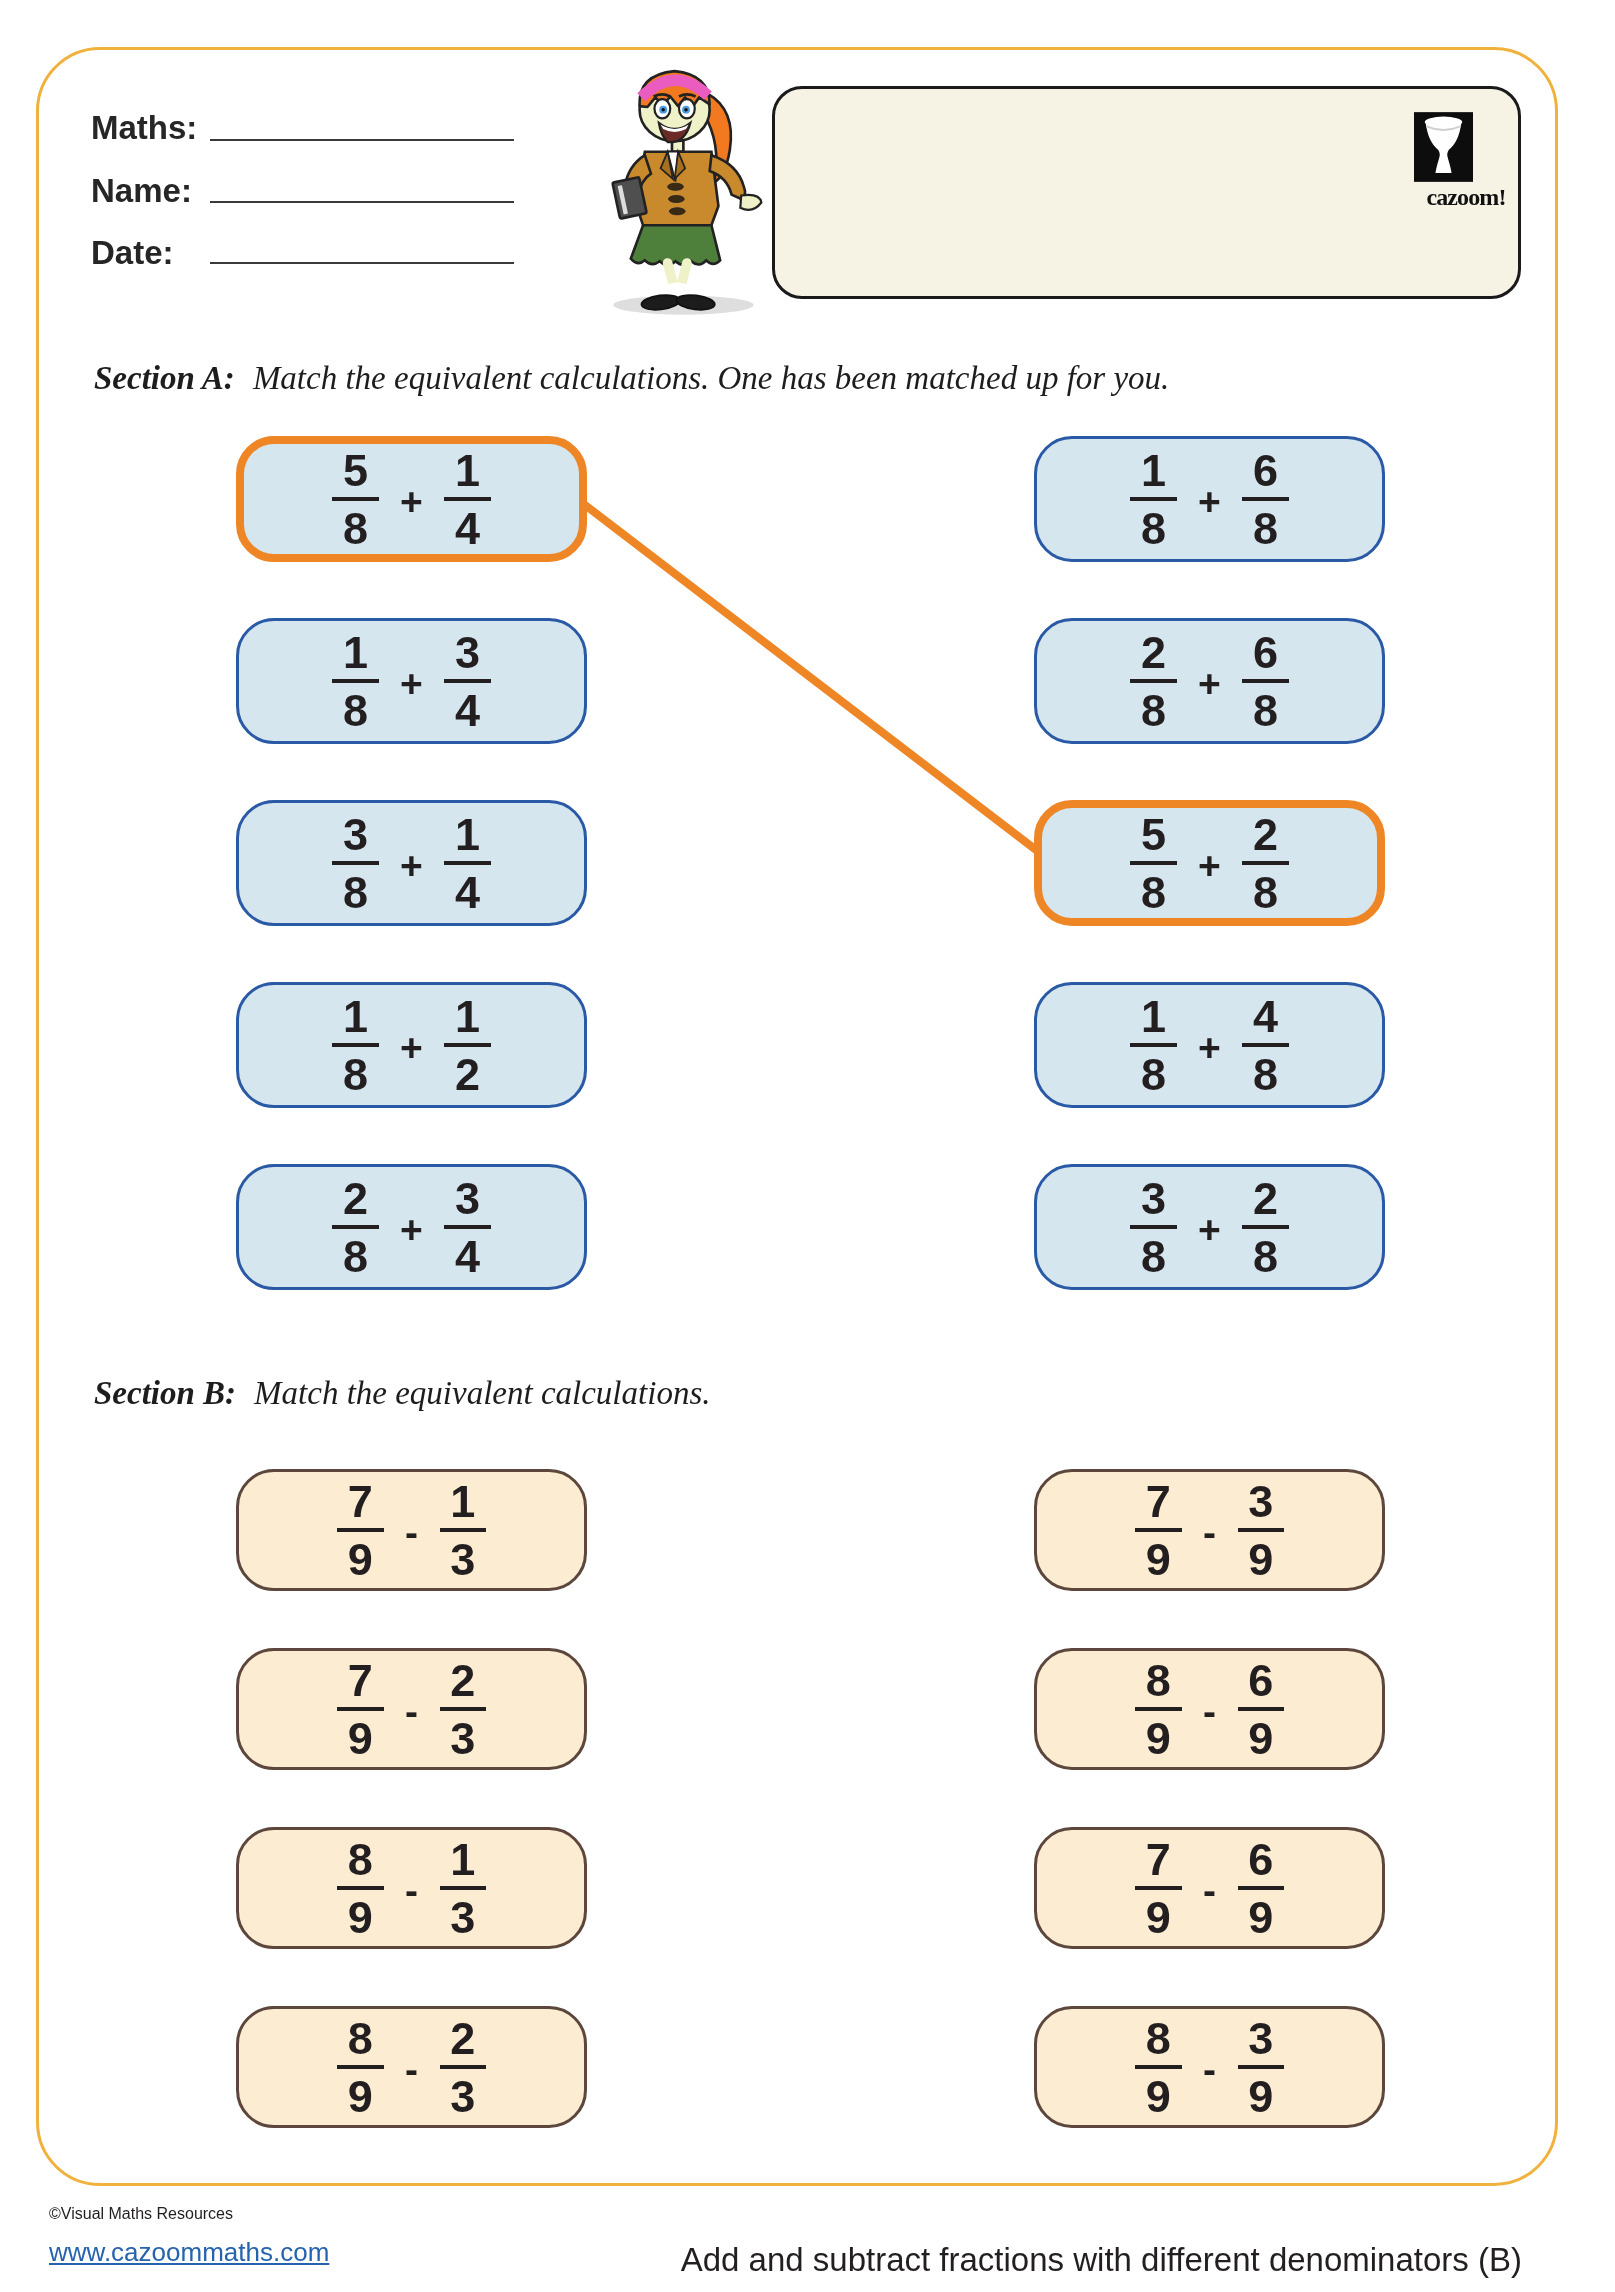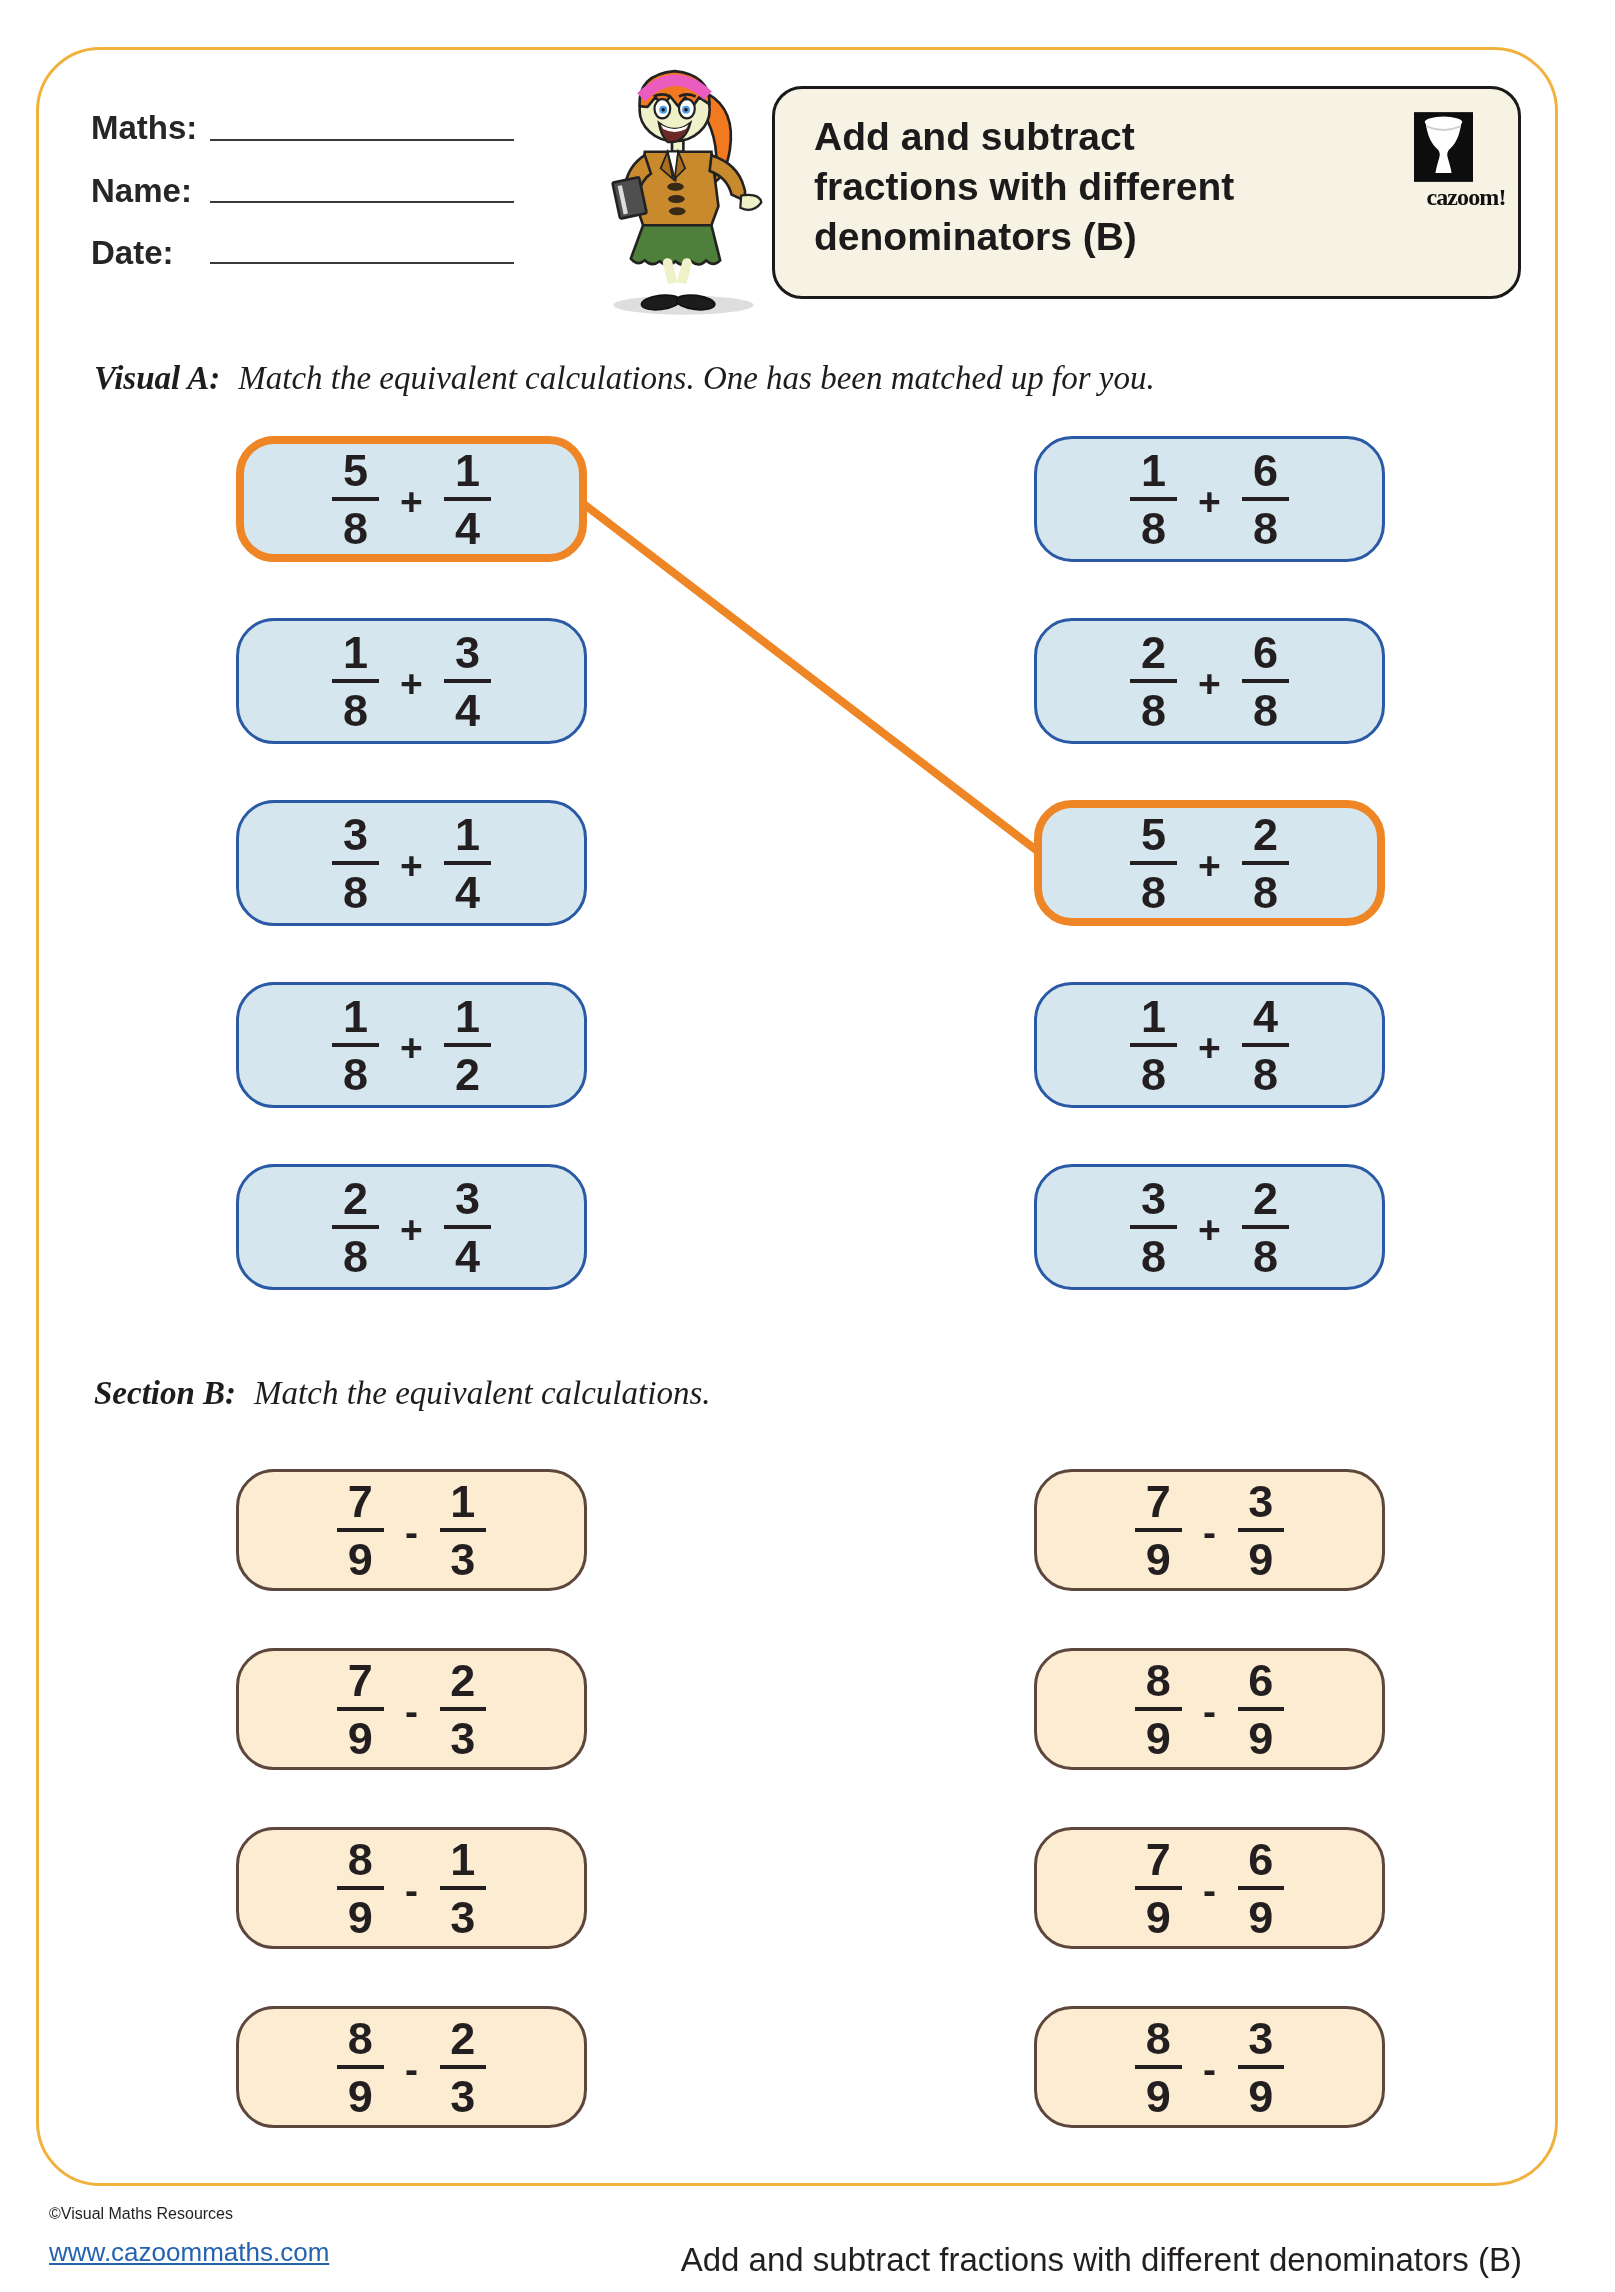--- a/index.html
+++ b/index.html
@@ -108,38 +108,33 @@
       <path d="M98,258 L101,276" stroke="#fff" stroke-width="12"></path>
       <path d="M108,258 L105,276" stroke="#fff" stroke-width="12"></path>
       <g fill="#1c1c1c" stroke="#111" stroke-width="2">
         <ellipse cx="84" cy="280" rx="22" ry="8" transform="rotate(-7 84 280)"></ellipse>
         <ellipse cx="124" cy="280" rx="22" ry="8" transform="rotate(7 124 280)"></ellipse>
       </g>
     </svg>
   </div>
 
   <div class="title-box">
-    <div class="title-text">
-      <div>Add and subtract</div>
-      <div>fractions with different</div>
-      <div>denominators (B)</div>
-    </div>
     <div class="logo">
       <svg class="logo-drum" width="59" height="70" viewBox="0 0 66 78">
         <rect width="66" height="78" fill="#0d0d0d"></rect>
         <path d="M13,12 Q16,34 27,42 Q30,46 28,52 Q25,62 24,68 L42,68 Q41,62 38,52 Q36,46 39,42 Q50,34 53,12 Z" fill="#fff"></path>
         <ellipse cx="33" cy="11" rx="21" ry="6" fill="#fff"></ellipse>
         <path d="M14,16 Q33,24 52,16" stroke="#cfcfcf" stroke-width="2" fill="none"></path>
       </svg>
       <div class="logo-word">cazoom!</div>
     </div>
   </div>
 
   <div class="section-heading" style="top:360px">
-    <span class="sec-name">Visual A:</span><span>Match the equivalent calculations. One has been matched up for you.</span>
+    <span class="sec-name">Section A:</span><span>Match the equivalent calculations. One has been matched up for you.</span>
   </div>
 
   <svg id="connector" width="1616" height="2293" viewBox="0 0 1804 2560">
     <line id="match-line" stroke-width="9" stroke-linecap="round" x1="650" y1="561.5" x2="1160" y2="951.5" stroke="#EF8626"></line>
   </svg>
 
   <div class="box-col" style="left:236px;top:436px">
       <div class="fraction-box highlighted" style="background: rgb(213, 230, 239); border-color: rgb(239, 134, 38);">
     <span class="frac f1">
           <span class="num">5</span>

